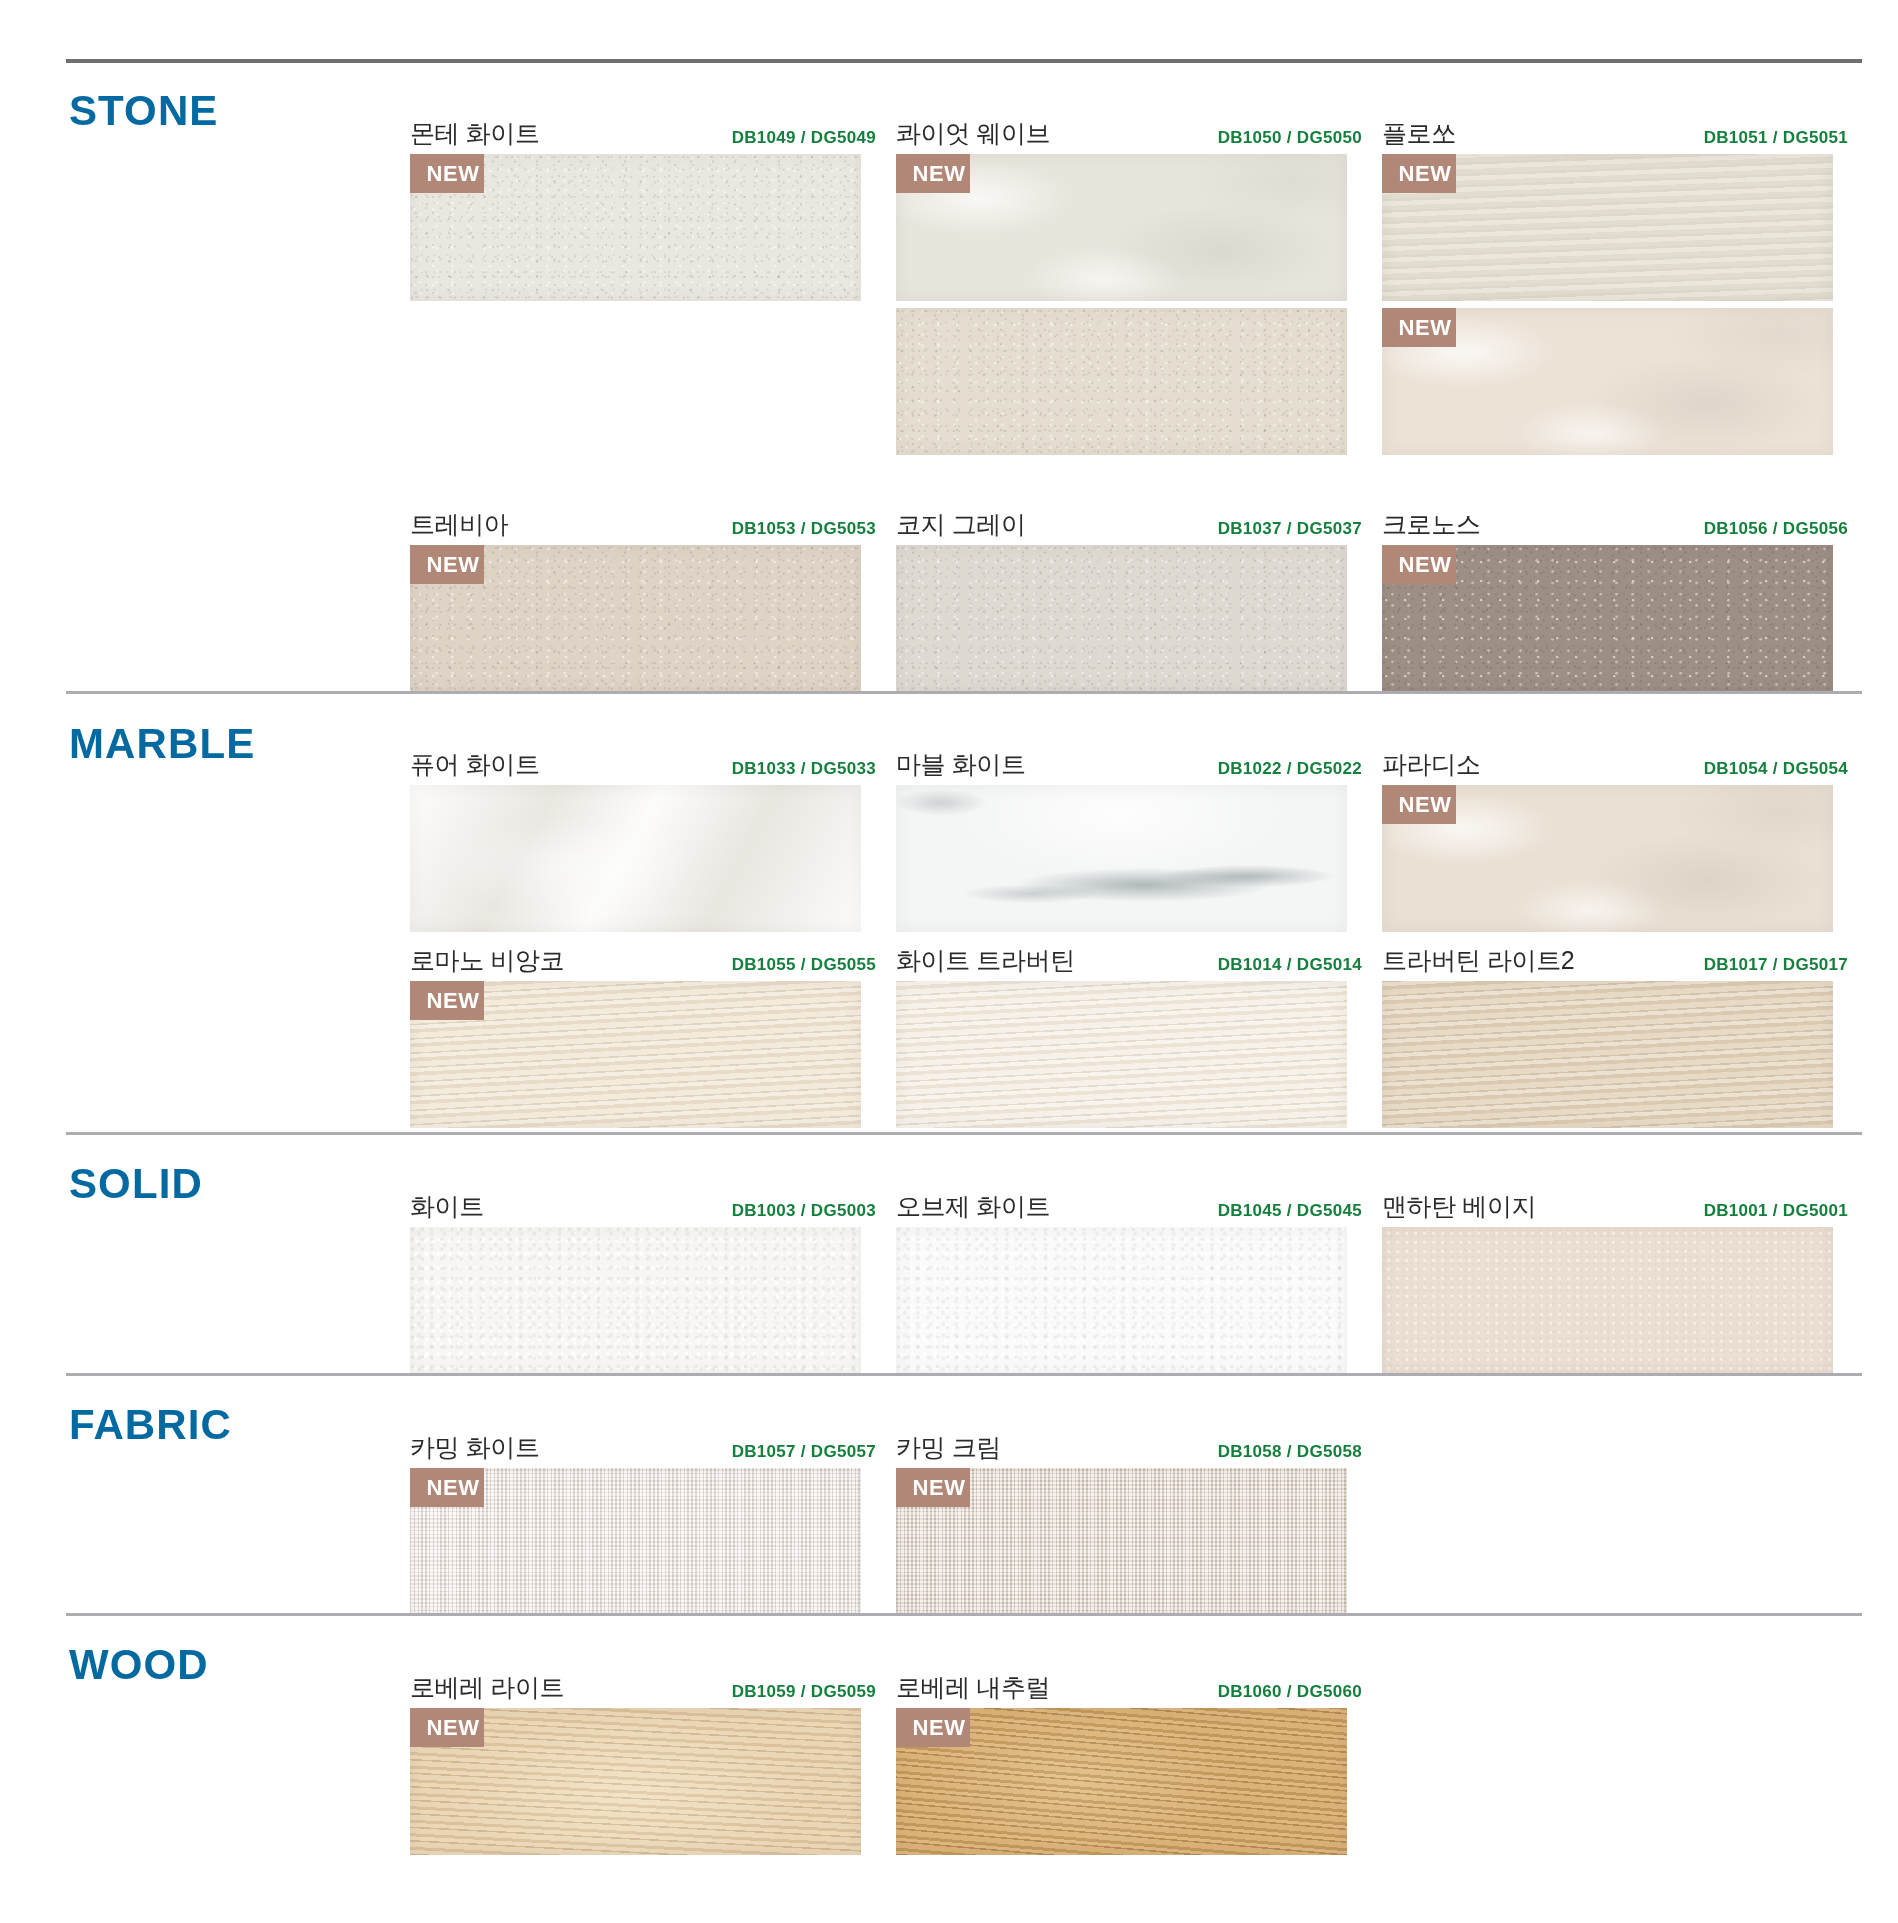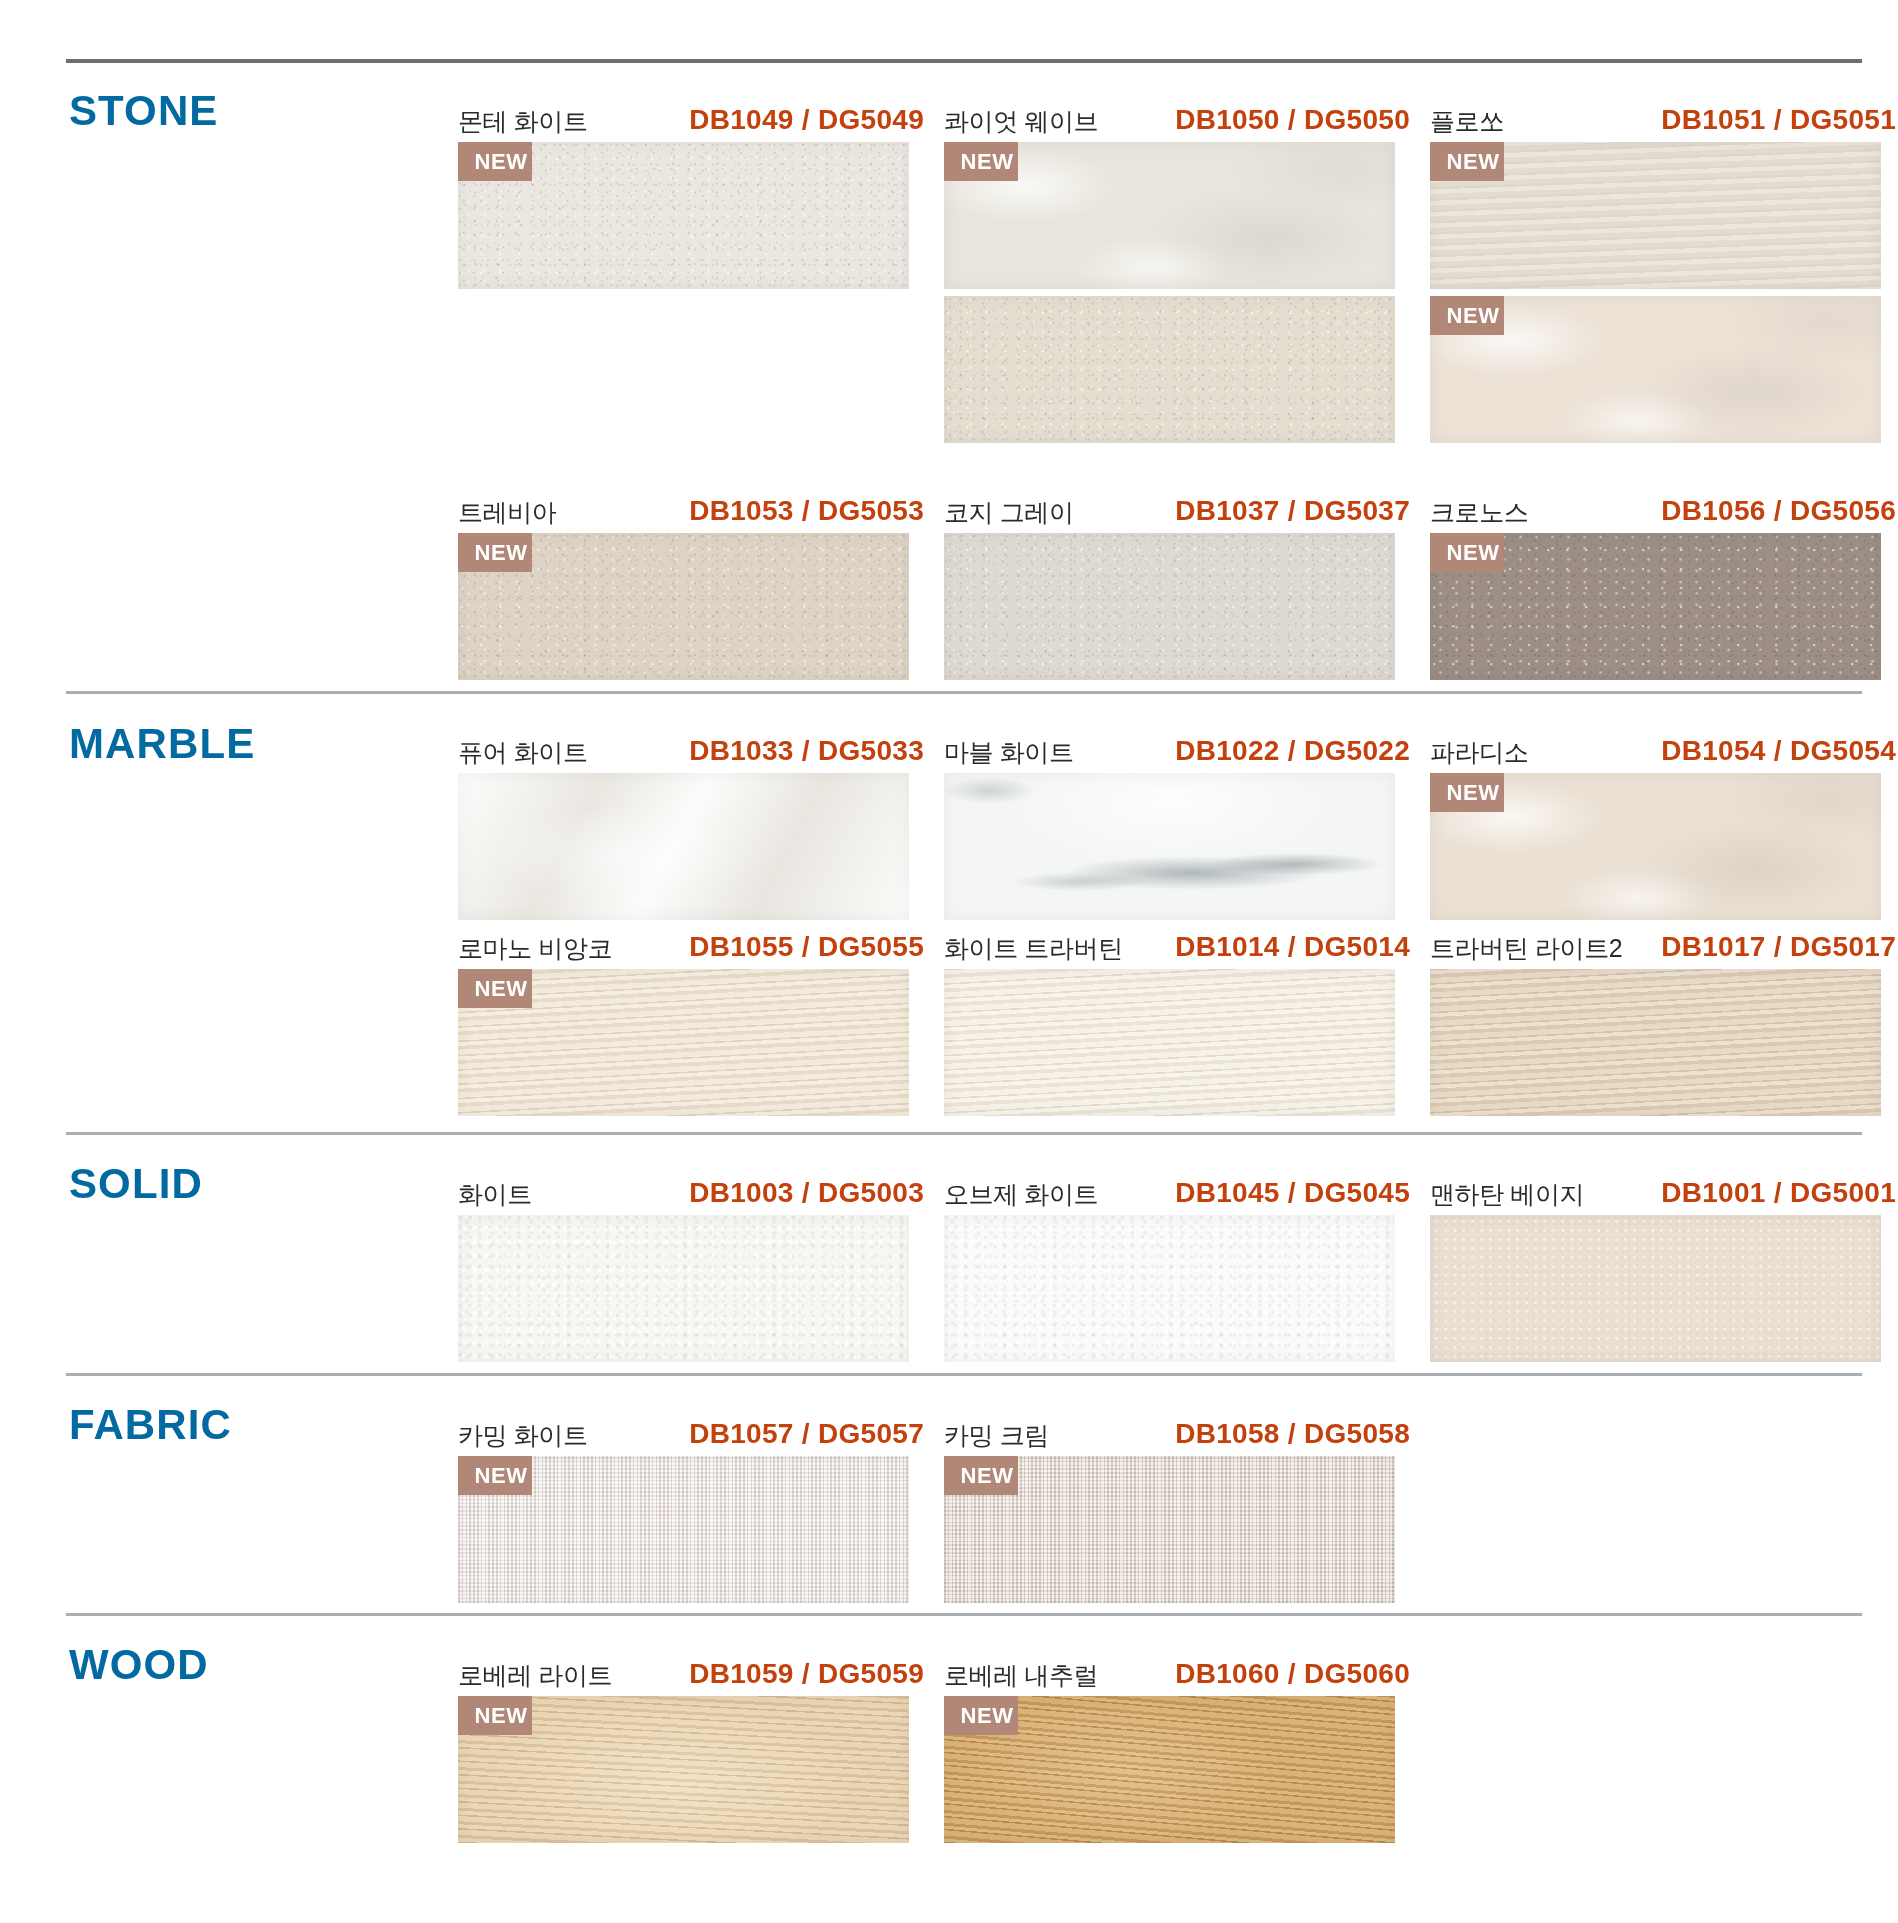--- a/index.html
+++ b/index.html
@@ -48,23 +48,22 @@
 
   .row {
     position: absolute;
     left: 0;
     width: 1898px;
     height: 195px;
   }
 
   .cell {
     position: absolute;
-    top: 4px;
+    top: 16px;
     width: 466px;
-    margin-left: 48px;
   }
   .cell.c0 { left: 410px; }
   .cell.c1 { left: 896px; }
   .cell.c2 { left: 1382px; }
 
   .cell-head {
     position: relative;
     height: 42px;
     width: 100%;
   }
@@ -77,23 +76,23 @@
     color: #2a2a2a;
     font-weight: 400;
     white-space: nowrap;
     letter-spacing: -0.4px;
   }
 
   .mat-code {
     position: absolute;
     right: 0;
     bottom: 6px;
-    font-size: 28px;
+    font-size: 17px;
     font-weight: 700;
-    color: #c2410c;
+    color: #15803d;
     letter-spacing: 0.3px;
     white-space: nowrap;
   }
 
   .swatch {
     position: relative;
     width: 451px;
     height: 147px;
     overflow: hidden;
     background: #efece6;

